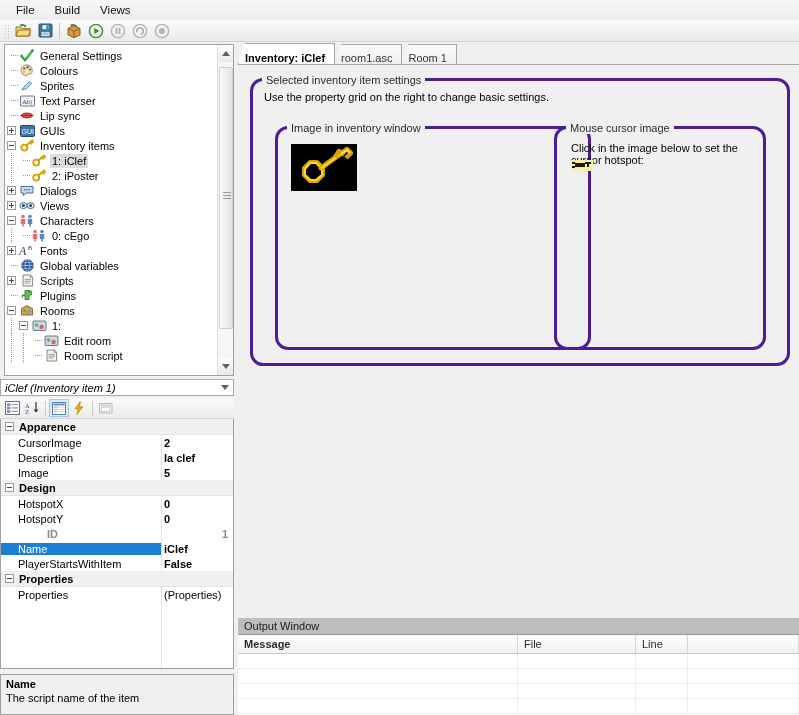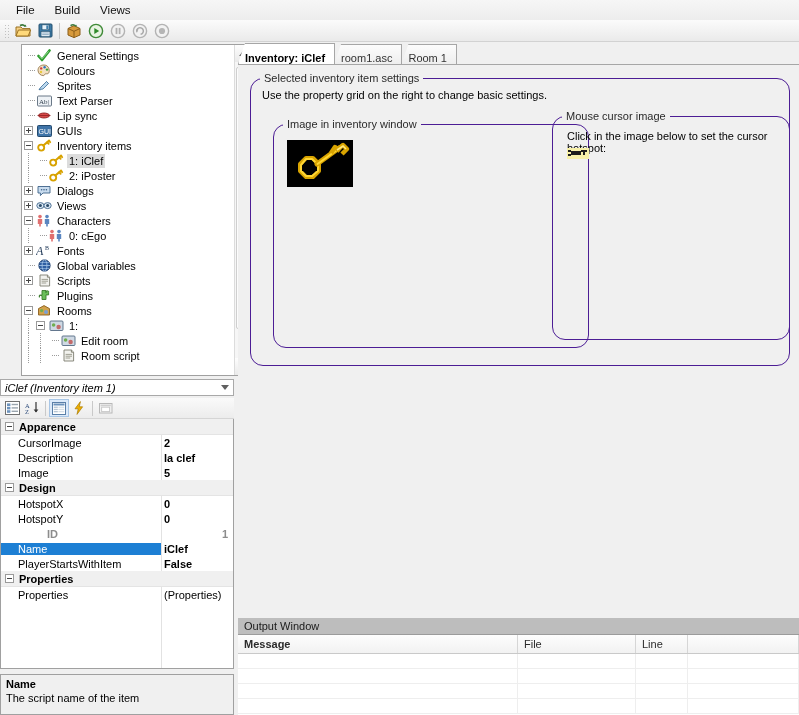--- a/index.html
+++ b/index.html
@@ -35,21 +35,20 @@
     background-image: radial-gradient(circle, #b0b0b0 35%, transparent 36%);
     background-size: 3px 3px; background-position: 1px 1px; opacity: .75; }
   .tb-btn { width: 22px; height: 20px; display: flex; align-items: center; justify-content: center; cursor: default; }
   .tb-sep { width: 1px; height: 16px; background: #c8c8c8; margin: 0 3px; }
 
   
   #tree-panel {
     position: absolute; left: 4px; top: 44px; width: 230px; height: 332px;
     background: #fff; border: 1px solid #a0a0a0;
     overflow: hidden;
-    margin-left: 17px;
   }
   #tree-inner { position: absolute; left: 0; top: 0; width: 212px; height: 330px; overflow: hidden; padding-top: 3px; }
   .tnode {
     display: flex; align-items: center; height: 15px; padding-left: 2px;
     white-space: nowrap; font-size: 11px; cursor: default;
   }
   .expander {
     width: 9px; height: 9px; border: 1px solid #9a9a9a; background: #fff;
     position: relative; margin-right: 3px; flex: 0 0 auto;
   }
@@ -168,29 +167,29 @@
   }
   .tab.active {
     background: #fff; font-weight: bold; color: #000; height: 21px; z-index: 3;
   }
 
   
   #content {
     position: absolute; left: 238px; top: 65px; width: 561px; height: 550px;
     background: #f0f0f0;
   }
-  .groupbox { position: absolute; border: 1px solid #4c1d95; border-radius: 13px; }
+  .groupbox { position: absolute; border: 3px solid #4c1d95; border-radius: 13px; }
   .groupbox > .gb-title {
     position: absolute; top: -7px; left: 9px; background: #f0f0f0;
     padding: 0 4px; font-size: 11px; color: #2a2a2a;
   }
   #gb-outer { left: 12px; top: 13px; width: 540px; height: 288px; }
   #gb-outer .hint { position: absolute; left: 11px; top: 10px; font-size: 11px; }
   #gb-image { left: 22px; top: 45px; width: 316px; height: 224px; }
-  #gb-cursor { left: 301px; top: 37px; width: 238px; height: 224px; }
+  #gb-cursor { left: 301px; top: 45px; width: 212px; height: 224px; }
   #key-sprite {
     position: absolute; left: 13px; top: 15px; width: 66px; height: 47px;
     background: #000;
   }
   #cursor-hint { position: absolute; left: 14px; top: 13px; font-size: 11px; }
   #cursor-sprite { position: absolute; left: 14px; top: 31px; width: 22px; height: 11px; background: #f7f0a8; }
 
   
   #outwin { position: absolute; left: 238px; top: 618px; width: 561px; height: 97px; }
   #out-header {

